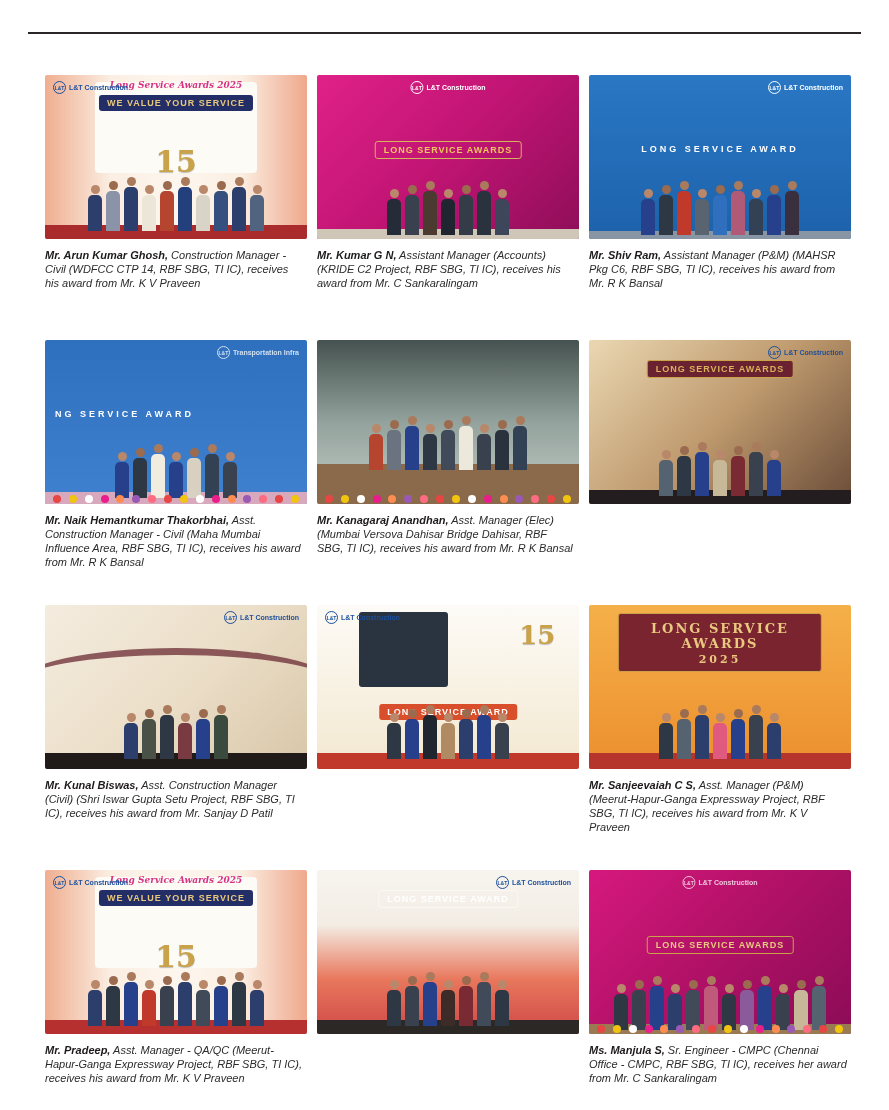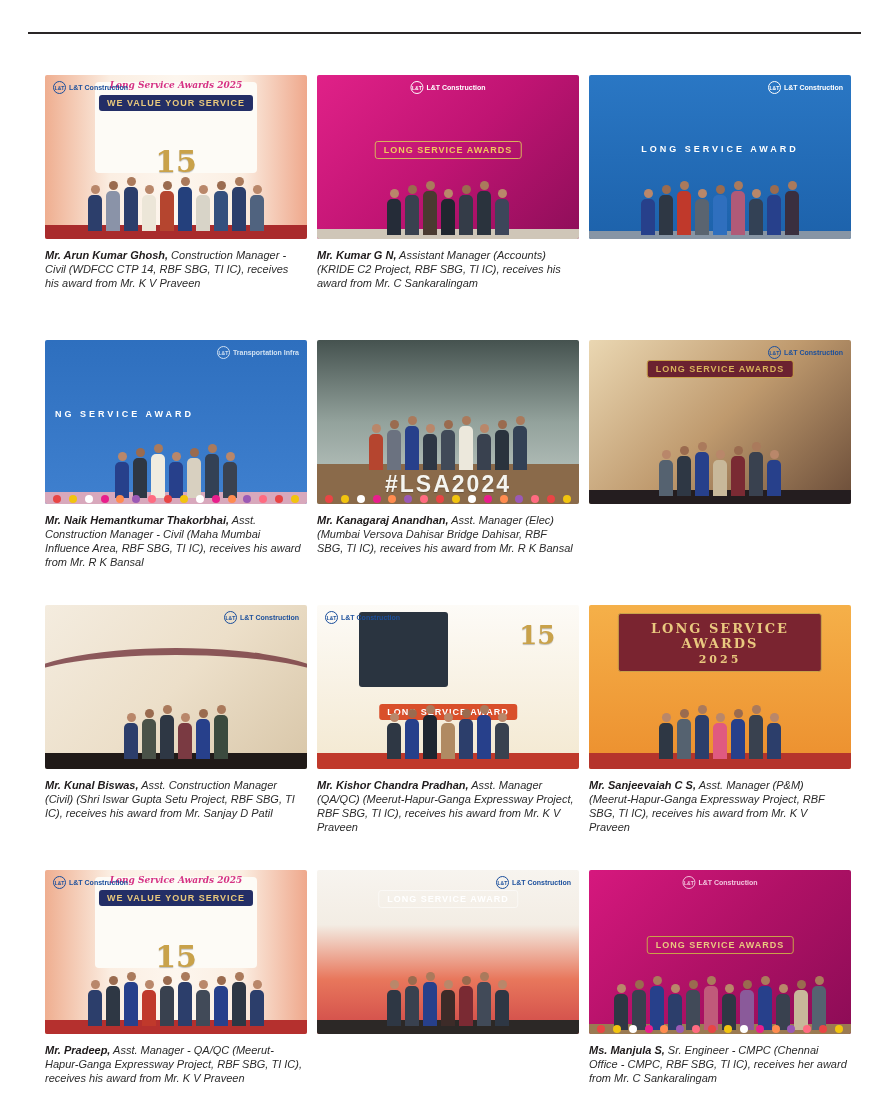--- a/index.html
+++ b/index.html
@@ -190,20 +190,21 @@
             <div class="person" style="height: 50px;">
               <div class="head" style="background: rgb(154, 107, 79);"></div>
               <div class="body" style="background: rgb(39, 64, 139);"></div>
             </div>
             <div class="person" style="height: 54px;">
               <div class="head" style="background: rgb(170, 122, 92);"></div>
               <div class="body" style="background: rgb(58, 47, 63);"></div>
             </div>
           </div>
         </div>
+    <figcaption class="caption"><strong class="cap-name">Mr. Shiv Ram,</strong><span class="cap-rest"> Assistant Manager (P&amp;M) (MAHSR Pkg C6, RBF SBG, TI IC), receives his award from Mr. R K Bansal</span></figcaption>
   </figure>
       <figure class="card">
     <div class="photo" style="background: linear-gradient(rgb(46, 111, 190), rgb(63, 128, 207));">
           <div class="logo pos-tr" style="color: rgb(207, 224, 242);">
             <span class="logo-circle">L&amp;T</span>
             <span class="logo-label">Transportation Infra</span>
           </div>
           <div class="banner pos-mid" style="color: rgb(255, 255, 255); letter-spacing: 3px; left: 2px; transform: none;">
             <div>NG SERVICE AWARD</div>
           </div>
@@ -254,21 +255,20 @@
             <div class="flower" style="background: rgb(155, 89, 182);"></div>
             <div class="flower" style="background: rgb(255, 107, 129);"></div>
             <div class="flower" style="background: rgb(232, 69, 69);"></div>
             <div class="flower" style="background: rgb(241, 196, 15);"></div>
           </div>
         </div>
     <figcaption class="caption"><strong class="cap-name">Mr. Naik Hemantkumar Thakorbhai,</strong><span class="cap-rest"> Asst. Construction Manager - Civil (Maha Mumbai Influence Area, RBF SBG, TI IC), receives his award from Mr. R K Bansal</span></figcaption>
   </figure>
       <figure class="card">
     <div class="photo" style="background: linear-gradient(rgb(69, 82, 79), rgb(147, 162, 156), rgb(195, 205, 200));">
-          <div class="motif pos-bottom" style="color: rgb(245, 245, 240);">#LSA2024</div>
           <div class="floor" style="background: rgb(138, 106, 74); height: 40px;"></div>
           <div class="people-row" style="bottom: 34px;">
             <div class="person" style="height: 46px;">
               <div class="head" style="background: rgb(185, 135, 106);"></div>
               <div class="body" style="background: rgb(181, 69, 47);"></div>
             </div>
             <div class="person" style="height: 50px;">
               <div class="head" style="background: rgb(154, 107, 79);"></div>
               <div class="body" style="background: rgb(107, 114, 128);"></div>
             </div>
@@ -437,21 +437,20 @@
             <div class="person" style="height: 54px;">
               <div class="head" style="background: rgb(170, 122, 92);"></div>
               <div class="body" style="background: rgb(39, 64, 139);"></div>
             </div>
             <div class="person" style="height: 46px;">
               <div class="head" style="background: rgb(185, 135, 106);"></div>
               <div class="body" style="background: rgb(57, 65, 79);"></div>
             </div>
           </div>
         </div>
-    <figcaption class="caption"><strong class="cap-name">Mr. Kishor Chandra Pradhan,</strong><span class="cap-rest"> Asst. Manager (QA/QC) (Meerut-Hapur-Ganga Expressway Project, RBF SBG, TI IC), receives his award from Mr. K V Praveen</span></figcaption>
   </figure>
       <figure class="card">
     <div class="photo" style="background: linear-gradient(rgb(245, 176, 73), rgb(236, 143, 46));">
           <div class="banner pos-top big" style="color: rgb(233, 200, 127); background: rgb(122, 36, 48); border: 1px solid rgb(201, 162, 74);">
             <div>LONG SERVICE AWARDS</div>
             <div class="banner-line2">2025</div>
           </div>
           <div class="floor" style="background: rgb(181, 52, 44); height: 16px;"></div>
           <div class="people-row" style="bottom: 10px;">
             <div class="person" style="height: 46px;">

